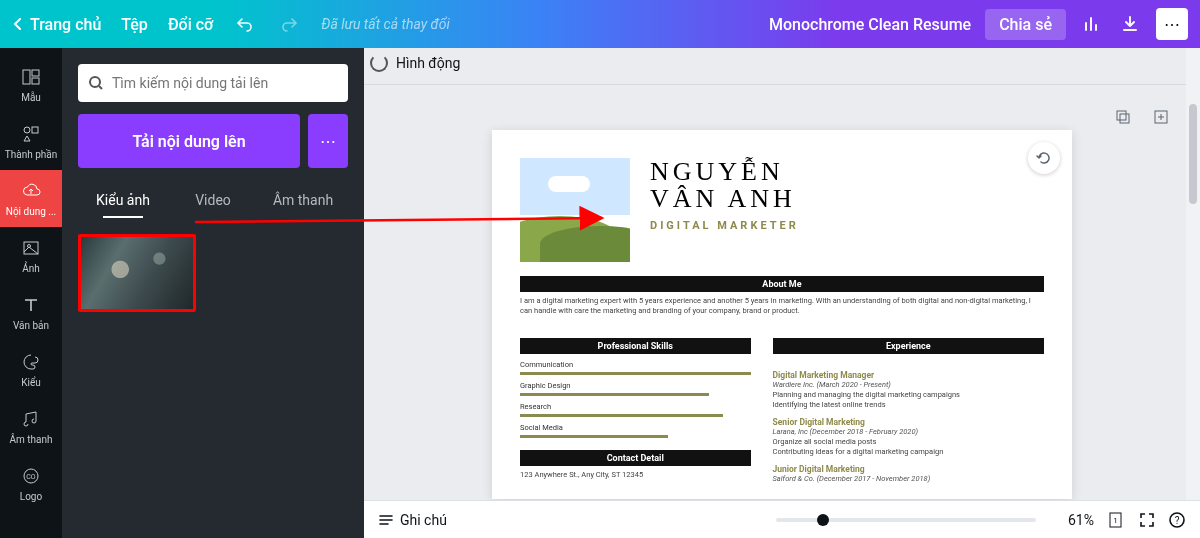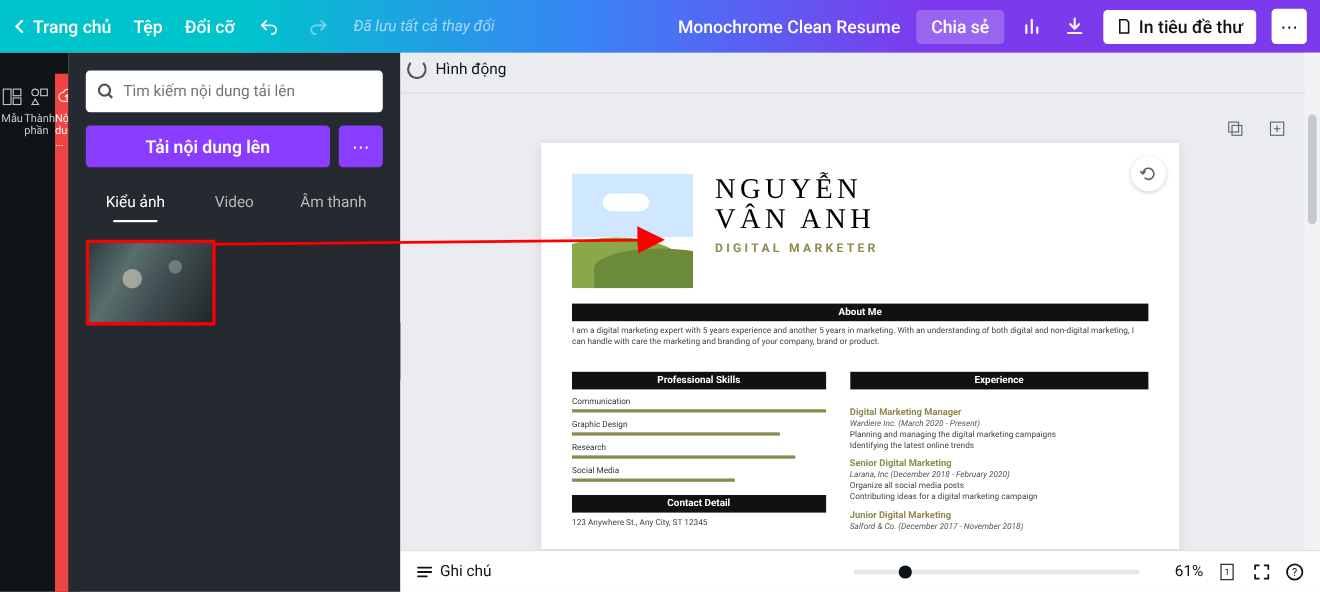--- a/index.html
+++ b/index.html
@@ -12,32 +12,32 @@
   .topbar .menuitem { font-weight:500; cursor:pointer; }
   .topbar .iconbtn { width:24px; height:24px; display:flex; align-items:center; justify-content:center; cursor:pointer; opacity:.95; }
   .topbar .savestatus { color: rgba(255,255,255,.6); font-style: italic; font-size:14px; }
   .topbar-right { margin-left:auto; display:flex; align-items:center; gap:14px; }
   .doctitle { font-weight:500; }
   .sharebtn { background: rgba(255,255,255,.22); color:#fff; padding:6px 14px; border-radius:4px; font-weight:500; cursor:pointer; }
   .printbtn { background:#fff; color:#0d1216; padding:6px 12px; border-radius:4px; display:flex; align-items:center; gap:6px; font-weight:500; cursor:pointer; }
   .morebtn { background:#fff; color:#0d1216; width:32px; height:32px; border-radius:4px; display:flex; align-items:center; justify-content:center; cursor:pointer; }
 
   
-  .leftrail { position:absolute; left:0; top:48px; bottom:0; width:62px; background:#0e1318; color:#c6c9cc; display:flex; flex-direction:row; padding-top:19px;justify-content:space-between; }
+  .leftrail { position:absolute; left:0; top:48px; bottom:0; width:62px; background:#0e1318; color:#c6c9cc; display:flex; flex-direction:column; padding-top:8px; }
   .rail-item { display:flex; flex-direction:column; align-items:center; gap:4px; padding:10px 0; font-size:10px; cursor:pointer; }
   .rail-item.active { color:#fff; background:#ef4444; }
   .rail-icon { width:22px; height:22px; display:flex; align-items:center; justify-content:center; }
 
   
   .sidepanel { position:absolute; left:62px; top:48px; bottom:0; width:302px; background:#252a30; color:#e6e7e9; }
   .sidepanel-inner { padding:16px; }
   .searchbox { background:#fff; border-radius:4px; height:38px; display:flex; align-items:center; padding:0 10px; gap:8px; }
   .searchbox input { border:none; outline:none; flex:1; font-size:14px; background:transparent; color:#a16207; }
   .uploadrow { display:flex; gap:8px; margin-top:12px; }
-  .uploadbtn { flex:1; background:#8b3dff; color:#fff; height:38px; border-radius:4px; display:flex; align-items:center; justify-content:center; font-weight:600; cursor:pointer; }
+  .uploadbtn { flex:1; background:#8b3dff; color:#fff; height:54px; border-radius:4px; display:flex; align-items:center; justify-content:center; font-weight:600; cursor:pointer; }
   .uploadmore { width:40px; background:#8b3dff; border-radius:4px; display:flex; align-items:center; justify-content:center; color:#fff; cursor:pointer; }
   .sidetabs { display:flex; margin-top:14px; }
   .sidetabs .stab { flex:1; text-align:center; padding:10px 0; font-size:14px; color:#b6b9bc; cursor:pointer; }
   .sidetabs .stab.active { color:#fff; position:relative; }
   .sidetabs .stab.active::after { content:""; position:absolute; left:28%; right:28%; bottom:0; height:2px; background:#fff; }
   .thumbbox { margin-top:16px; border:3px solid #ff0000; width:118px; height:78px; background: linear-gradient(120deg,#2b3b3f 0%, #5a6e6e 30%, #3e4b4e 60%, #1f2729 100%); border-radius:2px; position:relative; overflow:hidden; cursor:grab; }
   .thumbbox::before { content:""; position:absolute; inset:0; background: radial-gradient(circle at 35% 45%, rgba(230,220,200,.55) 0 10%, transparent 11%), radial-gradient(circle at 70% 30%, rgba(180,200,190,.4) 0 6%, transparent 7%); }
 
   .panelcollapse { position:absolute; right:-8px; top:50%; width:10px; height:52px; background:#252a30; border-radius:0 6px 6px 0; display:flex; align-items:center; justify-content:center; color:#9aa0a6; font-size:10px; cursor:pointer; }
 
@@ -128,28 +128,20 @@
     <div class="sharebtn">Chia sẻ</div>
     <div class="iconbtn">
       <svg width="18" height="18" viewBox="0 0 18 18">
           <path d="M3 15V8m5 7V3m5 12v-5" stroke="#fff" stroke-width="2" stroke-linecap="round"></path>
         </svg>
     </div>
     <div class="iconbtn">
       <svg width="18" height="18" viewBox="0 0 18 18">
           <path d="M9 2v9m0 0l-4-4m4 4l4-4M3 15h12" stroke="#fff" stroke-width="2" fill="none" stroke-linecap="round"></path>
         </svg>
-    </div>
-    <div class="printbtn">
-      <span>
-        <svg width="14" height="14" viewBox="0 0 14 14">
-            <path d="M3 1h6l2 2v10H3z" stroke="#0d1216" stroke-width="1.4" fill="none"></path>
-          </svg>
-      </span>
-      <span>In tiêu đề thư</span>
     </div>
     <div class="morebtn">
       <span>⋯</span>
     </div>
   </div>
 </div>
 
 <div class="leftrail">
   <div class="rail-item">
     <span class="rail-icon">

